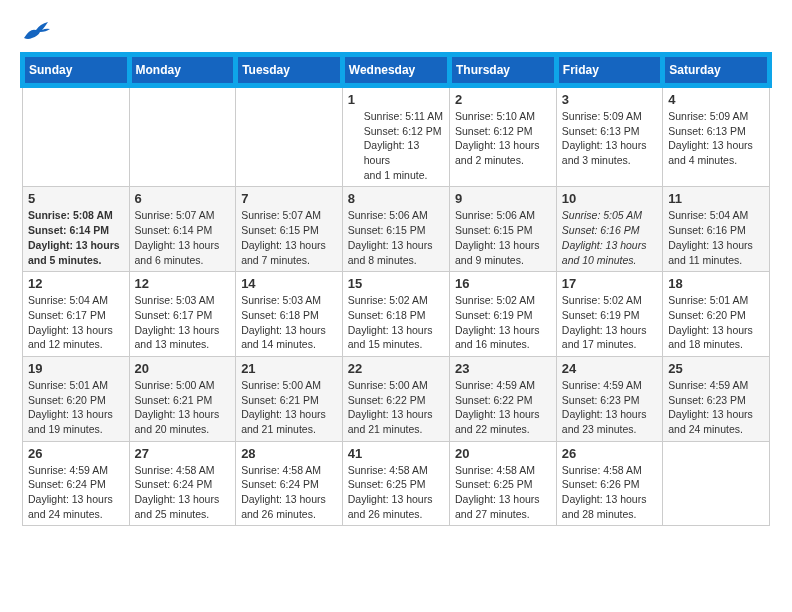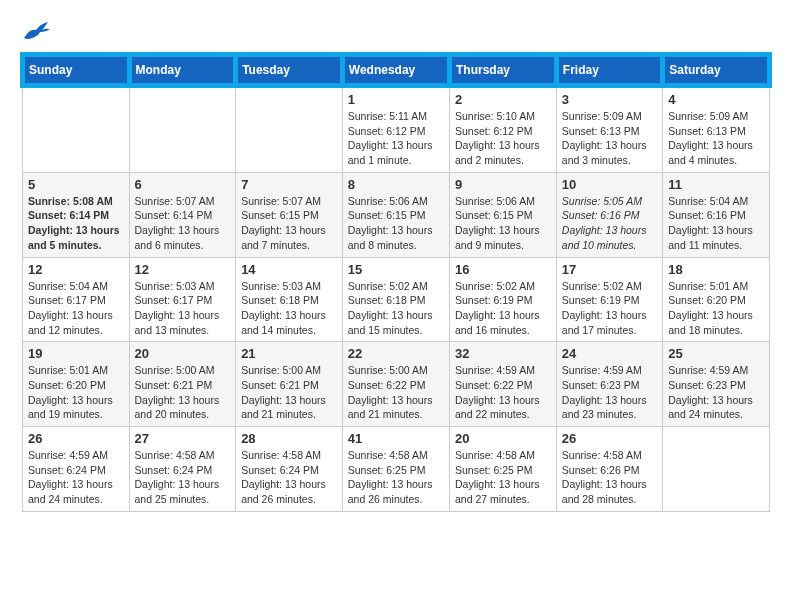--- a/index.html
+++ b/index.html
@@ -120,21 +120,21 @@
         <th>Saturday</th>
       </tr>
   </thead>
   <tbody id="calendar-body">
   <tr>
         <td class="empty-cell"></td>
         <td class="empty-cell"></td>
         <td class="empty-cell"></td>
         <td>
           <span class="day-number">1</span>
-          <div class="day-info" style="white-space: pre-line;">Sunrise: 5:11 AM
+          <div class="day-info" style="white-space: pre-line; margin-left: 16px;">Sunrise: 5:11 AM
 Sunset: 6:12 PM
 Daylight: 13 hours
 and 1 minute.</div>
         </td>
         <td>
           <span class="day-number">2</span>
           <div class="day-info" style="white-space: pre-line;">Sunrise: 5:10 AM
 Sunset: 6:12 PM
 Daylight: 13 hours
 and 2 minutes.</div>
@@ -279,21 +279,21 @@
 and 21 minutes.</div>
         </td>
         <td>
           <span class="day-number">22</span>
           <div class="day-info" style="white-space: pre-line;">Sunrise: 5:00 AM
 Sunset: 6:22 PM
 Daylight: 13 hours
 and 21 minutes.</div>
         </td>
         <td>
-          <span class="day-number">32</span>
+          <span class="day-number">23</span>
           <div class="day-info" style="white-space: pre-line;">Sunrise: 4:59 AM
 Sunset: 6:22 PM
 Daylight: 13 hours
 and 22 minutes.</div>
         </td>
         <td>
           <span class="day-number">24</span>
           <div class="day-info" style="white-space: pre-line;">Sunrise: 4:59 AM
 Sunset: 6:23 PM
 Daylight: 13 hours

